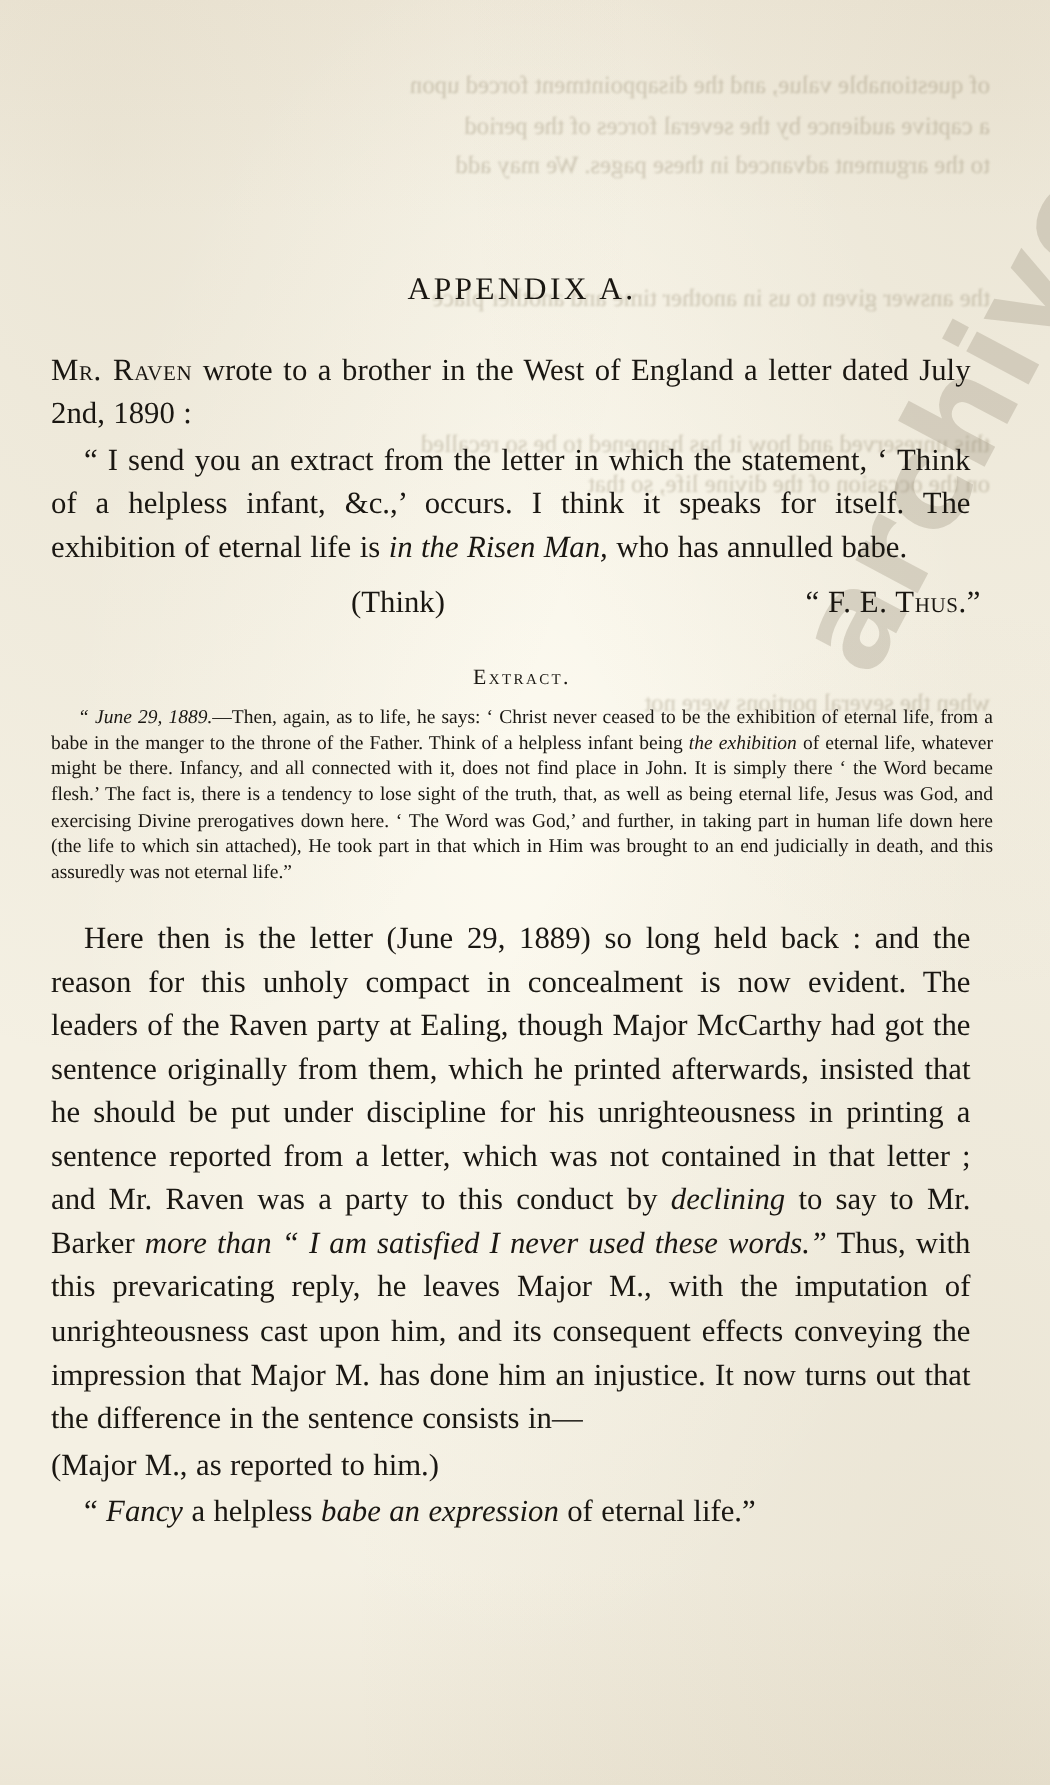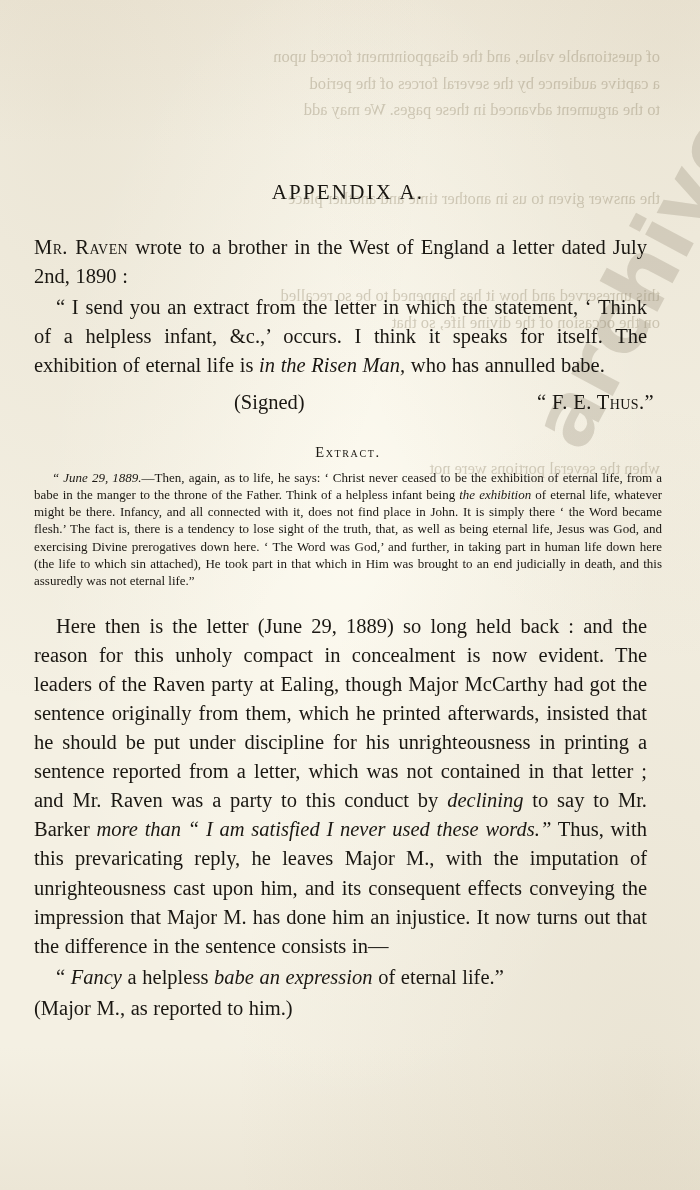--- a/index.html
+++ b/index.html
@@ -151,29 +151,29 @@
 
 <div class="content">
 
   <h1 class="appendix-title">APPENDIX  A.</h1>
 
   <p class="body"><span class="sc sc-first">Mr. Raven</span> <span>wrote to a brother in the West of England a letter dated July 2nd, 1890 :</span></p>
 
   <p class="body indent"><span>“ I send you an extract from the letter in which the statement, ‘ Think of a helpless infant, &amp;c.,’ occurs.   I think it speaks for itself.   The exhibition of eternal life is </span><i>in the Risen Man,</i><span> who has annulled babe.</span></p>
 
   <div class="signed-line">
-    <span>(Signed)</span>
+    <span>(Think)</span>
     <span class="sc">“ F. E. Thus.”</span>
   </div>
 
   <div class="extract-head">Extract.</div>
 
   <p class="extract"><i>“ June 29, 1889.</i><span>—Then, again, as to life, he says: ‘ Christ never ceased to be the exhibition of eternal life, from a babe in the manger to the throne of the Father.   Think of a helpless infant being </span><i>the exhibition</i><span> of eternal life, whatever might be there.   Infancy, and all connected with it, does not find place in John.   It is simply there ‘ the Word became flesh.’   The fact is, there is a tendency to lose sight of the truth, that, as well as being eternal life, Jesus was God, and exercising Divine prerogatives down here.   ‘ The Word was God,’ and further, in taking part in human life down here (the life to which sin attached), He took part in that which in Him was brought to an end judicially in death, and this assuredly was not eternal life.”</span></p>
 
   <div class="gap-after-extract"></div>
 
   <p class="body indent"><span>Here then is the letter (June 29, 1889) so long held back : and the reason for this unholy compact in concealment is now evident.   The leaders of the Raven party at Ealing, though Major McCarthy had got the sentence originally from them, which he printed afterwards, insisted that he should be put under discipline for his unrighteousness in printing a sentence reported from a letter, which was not contained in that letter ; and Mr. Raven was a party to this conduct by </span><i>declining</i><span> to say to Mr. Barker </span><i>more than “ I am satisfied I never used these words.”</i><span>   Thus, with this prevaricating reply, he leaves Major M., with the imputation of unrighteousness cast upon him, and its consequent effects conveying the impression that Major M. has done him an injustice.   It now turns out that the difference in the sentence consists in—</span></p>
 
+  <p class="body">(Major M., as reported to him.)</p>
+
   <p class="body tail"><span>“ </span><i>Fancy</i><span> a helpless </span><i>babe an expression</i><span> of eternal life.”</span></p>
-
-  <p class="body">(Major M., as reported to him.)</p>
 
 </div>
 
 </body></html>

